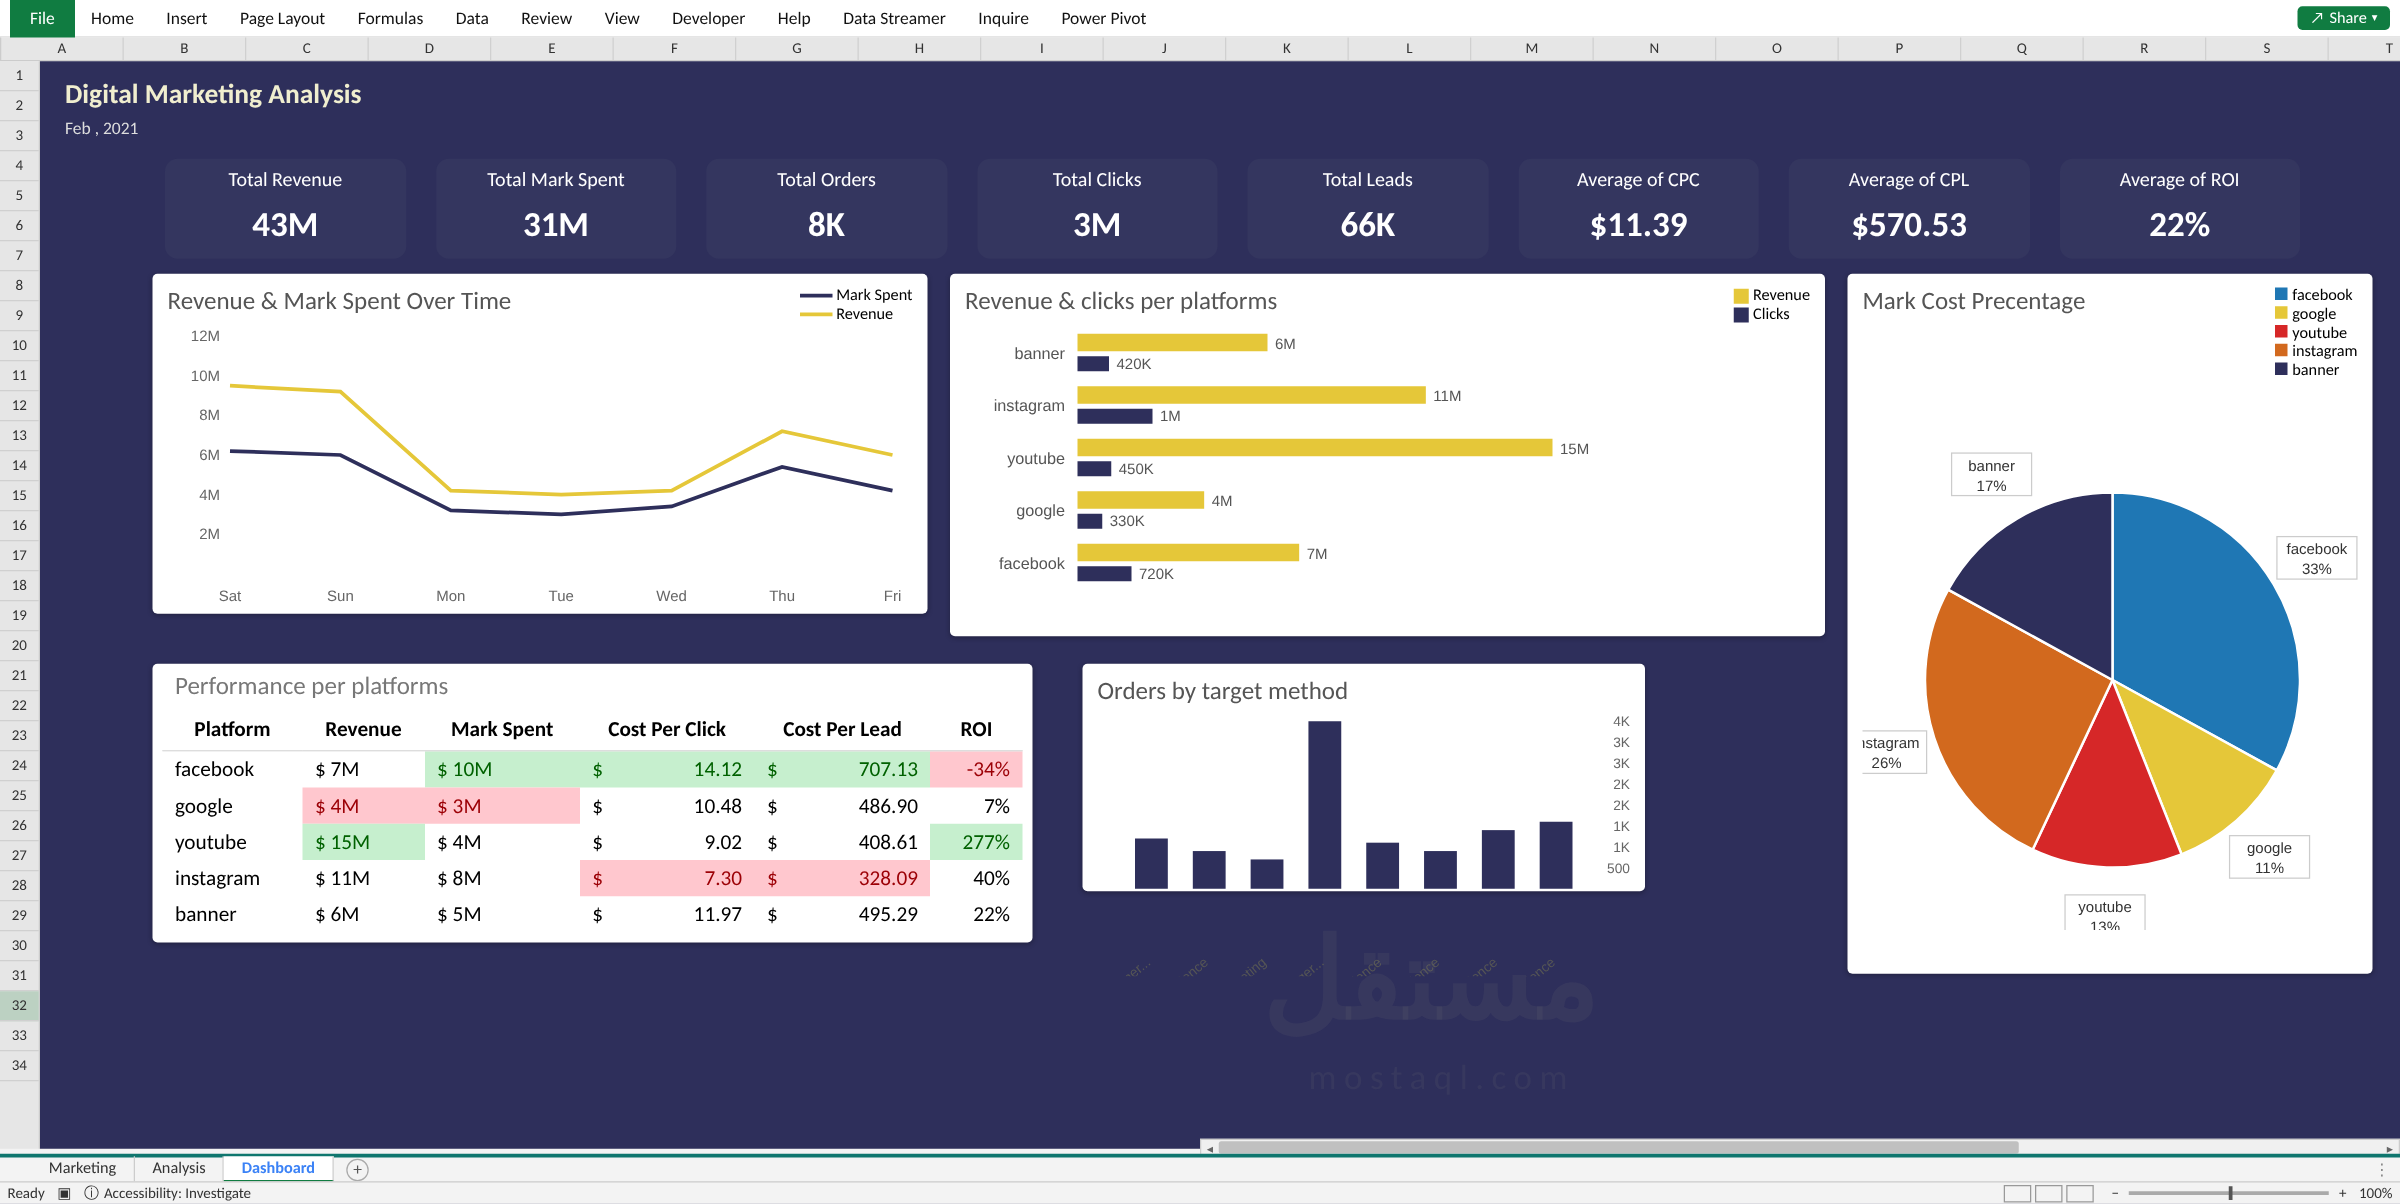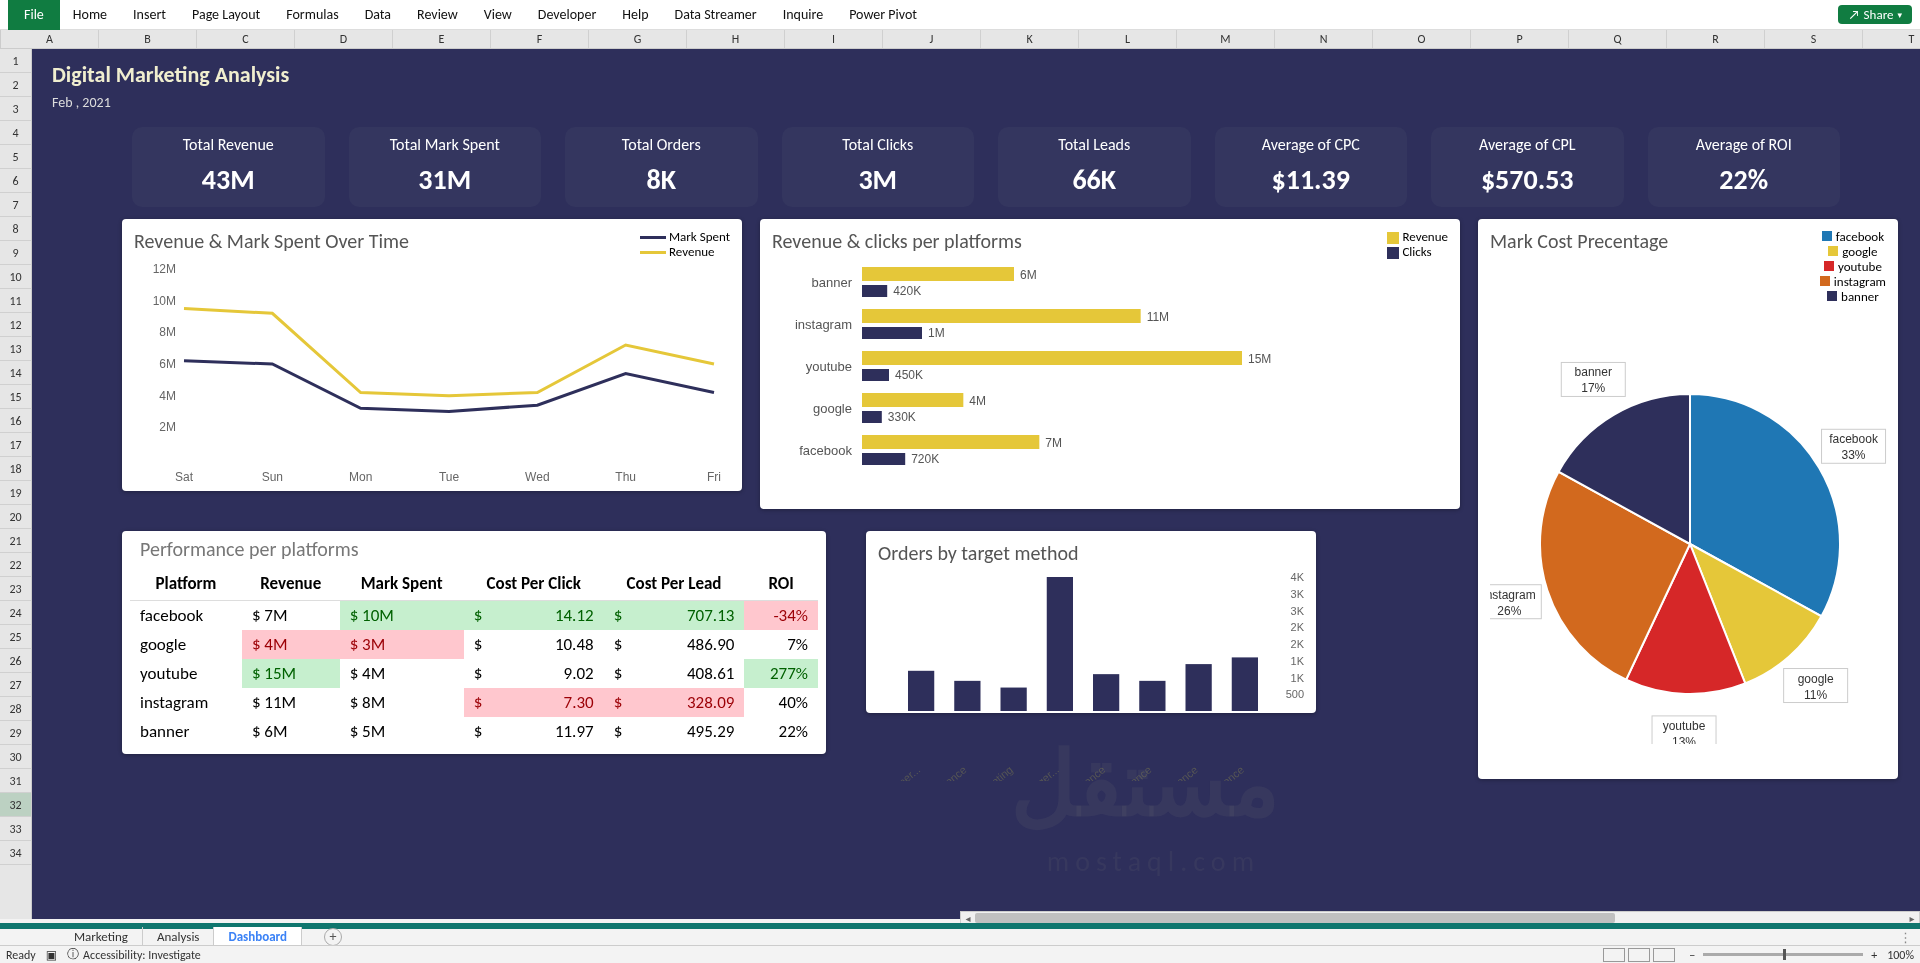--- a/index.html
+++ b/index.html
@@ -52,21 +52,21 @@
 table.perf td.num { text-align: right; }
 td.green { background: #c6efce; color:#006100; }
 td.red   { background: #ffc7ce; color:#9c0006; }
 
 
 .gridscroll { position: absolute; bottom: 38px; left: 960px; right: 0; height: 14px; background:#f0f0f0; border: 1px solid #ccc; }
 .gridscroll .thumb { position:absolute; left: 14px; top:1px; height:10px; width: 640px; background:#c0c0c0; border-radius:2px; }
 .gridscroll .arrow { position:absolute; top:0; width:14px; height:12px; text-align:center; font-size:10px; color:#666; }
 
 
-.sheet-tabs { position: absolute; bottom: 18px; left: 0; right: 0; height: 22px; background:#f3f3f3; border-top: 6px solid #0f766e; display:flex; align-items:center; padding-left: 60px; font-size: 13px; gap: 12px; }
+.sheet-tabs { position: absolute; bottom: 18px; left: 0; right: 0; height: 22px; background:#f3f3f3; border-top: 3px solid #0f766e; display:flex; align-items:center; padding-left: 25px; font-size: 13px; }
 .stab { padding: 2px 14px; border-right: 1px solid #ccc; color:#333; cursor:pointer; }
 .stab.active { background:#fff; color:#3b82f6; font-weight:700; border-bottom:2px solid #107c41; }
 .addsheet { margin-left: 10px; width:18px; height:18px; border:1px solid #aaa; border-radius:50%; text-align:center; line-height:16px; font-size:14px; color:#555; cursor:pointer; }
 
 
 .statusbar { position: absolute; bottom: 0; left: 0; right: 0; height: 18px; background:#f3f3f3; border-top:1px solid #ccc; display:flex; align-items:center; font-size:12px; color:#333; padding: 0 6px; }
 .statusbar .spacer{ flex:1;}
 .statusbar .viewbtn{ width:22px; height:14px; border:1px solid #999; margin-left:3px; }
 .statusbar .zoom-slider{ width:160px; height:3px; background:#aaa; margin: 0 8px; position:relative; }
 .statusbar .zoom-slider::after{ content:""; position:absolute; left:50%; top:-4px; width:3px; height:11px; background:#555;}
@@ -264,21 +264,21 @@
        <text x="115.8" y="162" font-size="12" fill="#555">330K</text>
             <text x="80" y="196" font-size="13" fill="#555" text-anchor="end">facebook</text>
             <rect x="90" y="176" width="177.33333333333334" height="14" fill="#e5c739"></rect>
        <text x="273.33333333333337" y="188" font-size="12" fill="#555">7M</text>
             <rect x="90" y="194" width="43.199999999999996" height="12" fill="#2e2f5b"></rect>
        <text x="139.2" y="204" font-size="12" fill="#555">720K</text>
           </svg>
       </div>
 
       <div class="panel" style="width:420px;height:560px;">
-        <div style="display:flex;justify-content:space-between;text-align:center;">
+        <div style="display:flex;justify-content:space-between;">
           <div class="panel-title">Mark Cost Precentage</div>
           <div id="pielegend" style="font-size:13px;">
               <div><span style="display:inline-block;width:10px;height:10px;background:#1f77b4;margin-right:4px;"></span>facebook</div>
               <div><span style="display:inline-block;width:10px;height:10px;background:#e5c739;margin-right:4px;"></span>google</div>
               <div><span style="display:inline-block;width:10px;height:10px;background:#d62728;margin-right:4px;"></span>youtube</div>
               <div><span style="display:inline-block;width:10px;height:10px;background:#d2691e;margin-right:4px;"></span>instagram</div>
               <div><span style="display:inline-block;width:10px;height:10px;background:#2e2f5b;margin-right:4px;"></span>banner</div>
             </div>
         </div>
         <svg id="piechart" width="400" height="440">

